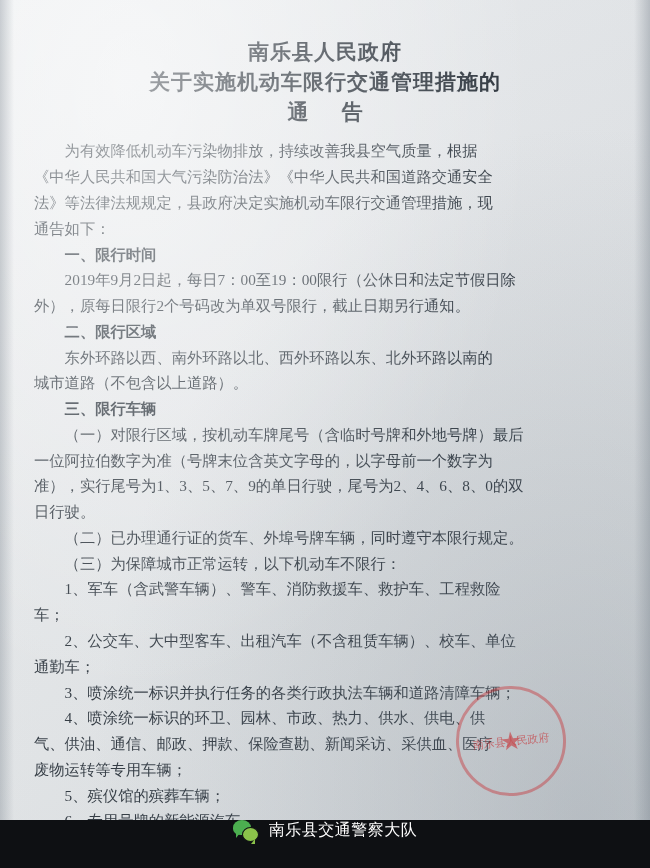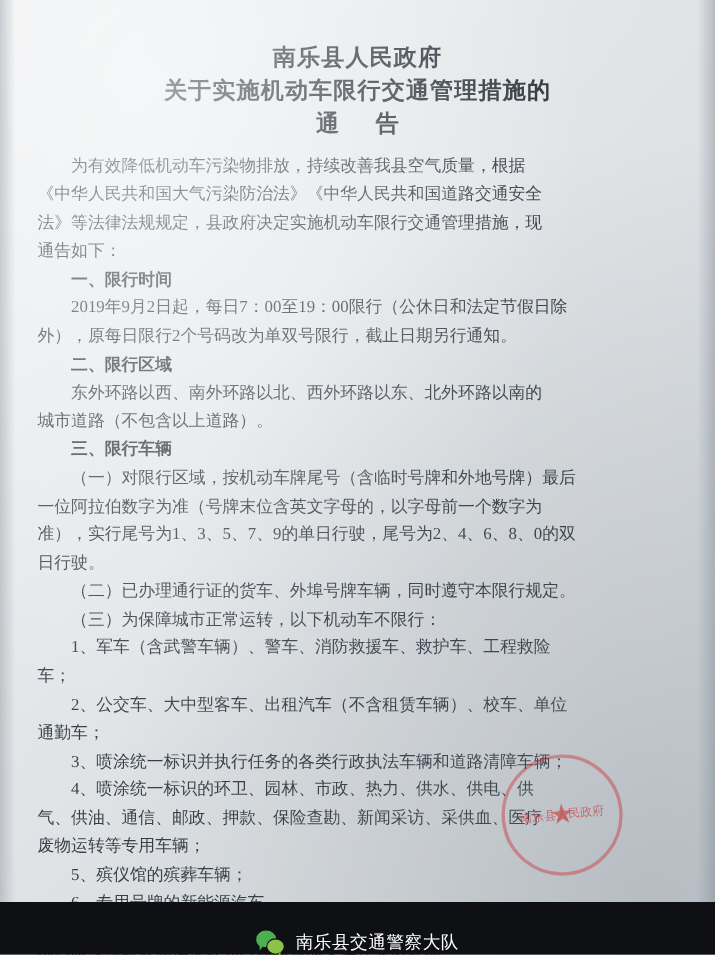--- a/index.html
+++ b/index.html
@@ -109,21 +109,21 @@
   }
   
   .footer-bar {
     position: absolute;
     left: 0;
     bottom: 0;
     width: 650px;
     height: 48px;
     background: #0e1013;
     display: flex;
-    align-items: flex-end;
+    align-items: flex-start;
     justify-content: center;
     z-index: 6;
   }
   .wechat-icon {
     width: 26px;
     height: 22px;
     margin-right: 10px;
     position: relative;
     display: inline-block;
   }

